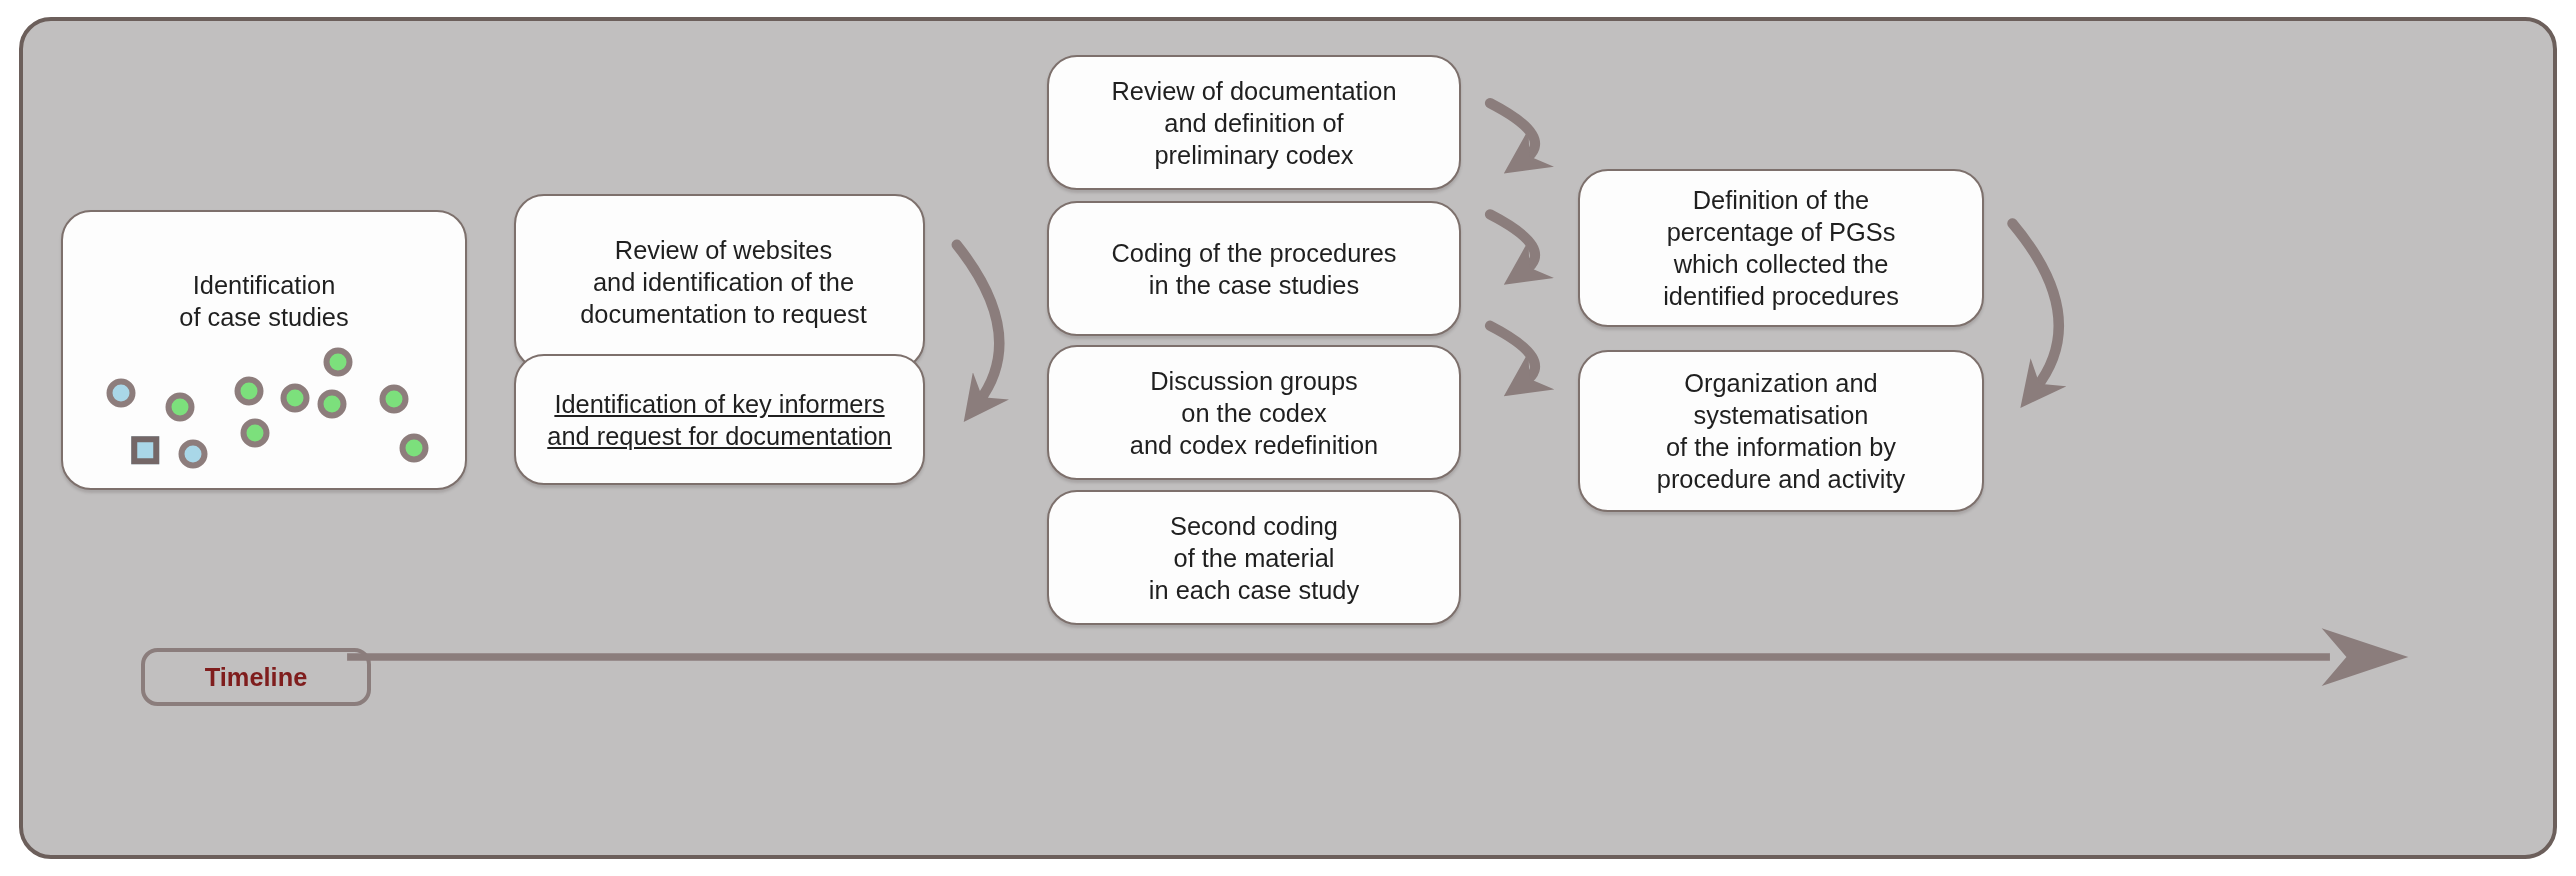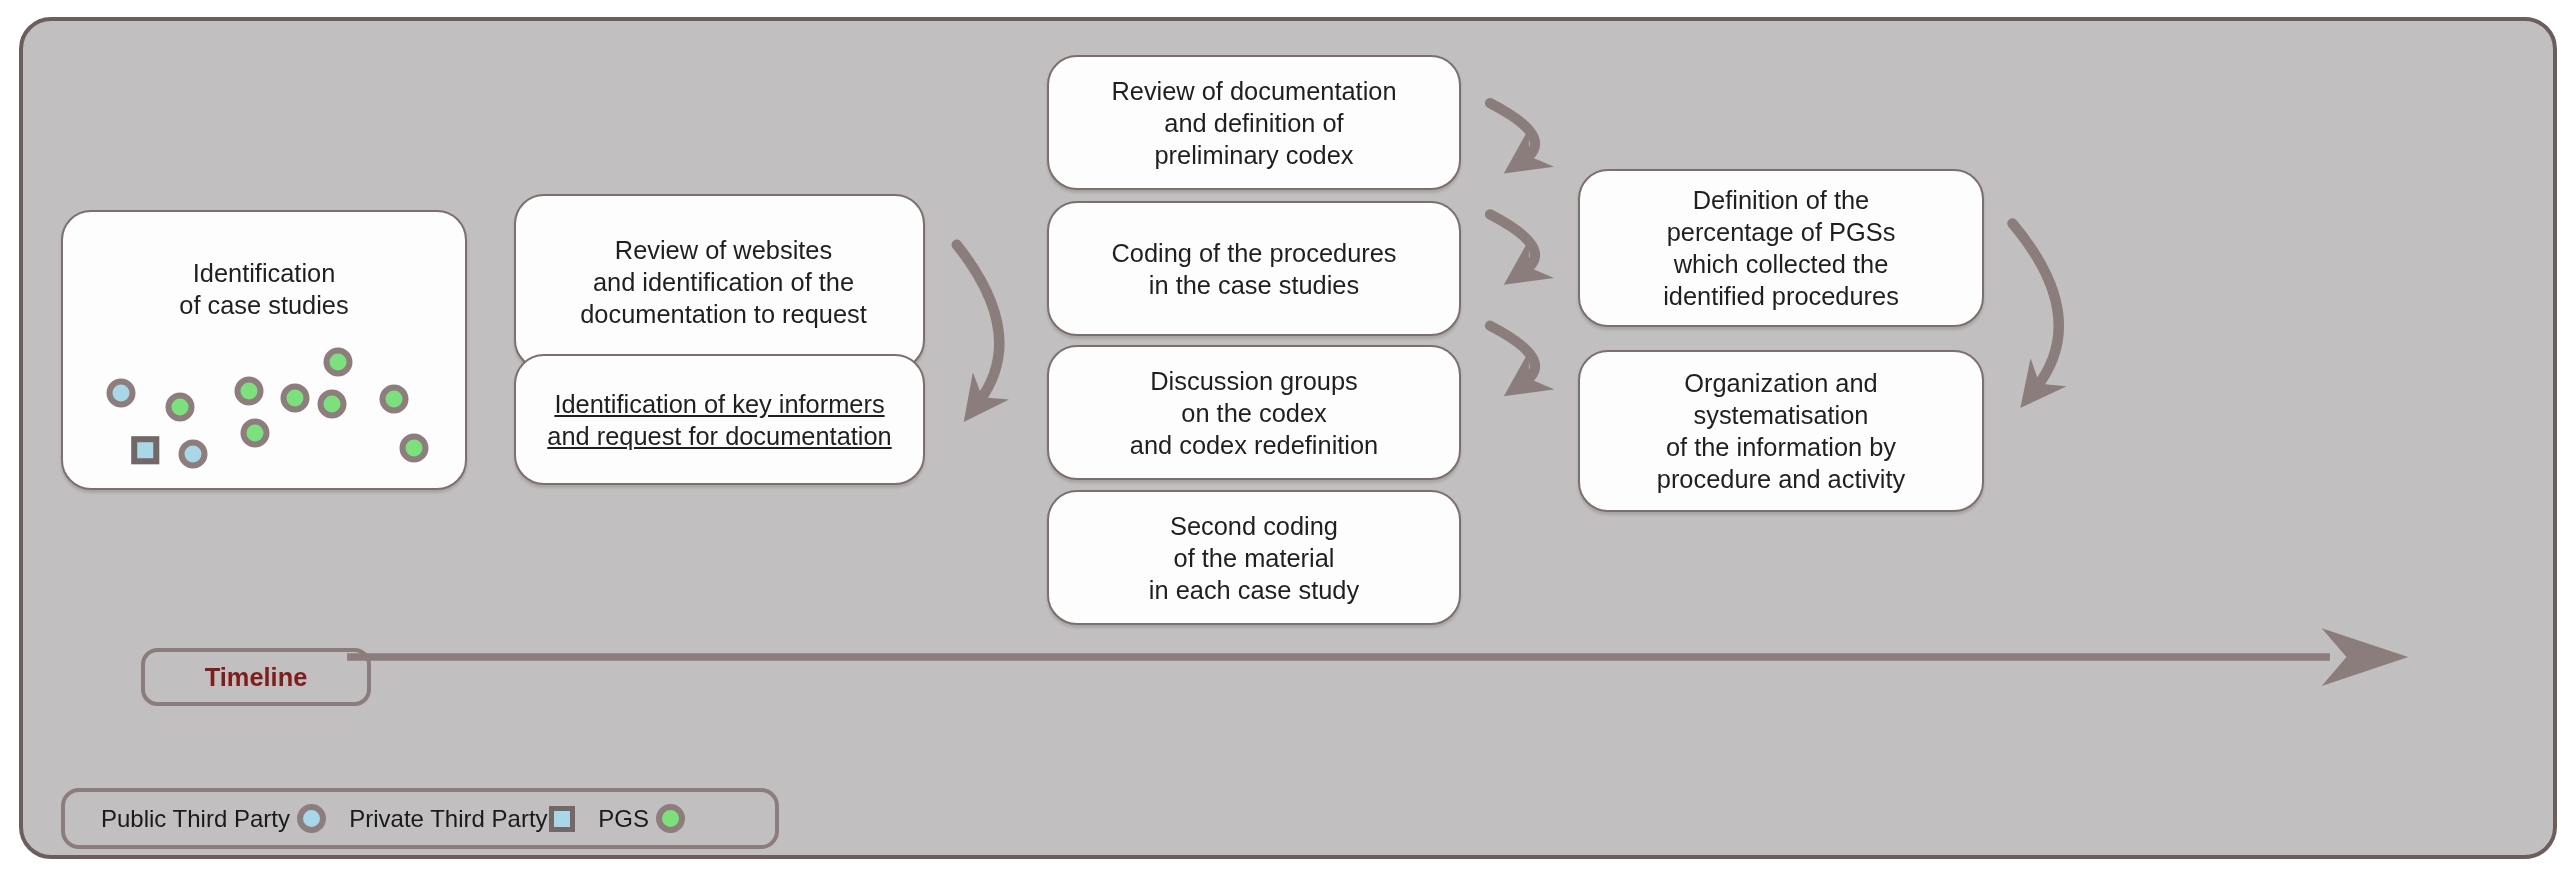--- a/index.html
+++ b/index.html
@@ -10,21 +10,21 @@
   #canvas{position:relative;width:2576px;height:877px;background:#ffffff;
           font-family:"Liberation Sans","DejaVu Sans",sans-serif;color:var(--text);}
   #panel{position:absolute;left:19px;top:17px;width:2538px;height:842px;box-sizing:border-box;
          background:var(--panel-bg);border:4.1px solid var(--panel-border);border-radius:32px;}
   .box{position:absolute;box-sizing:border-box;background:var(--box-bg);
        border:2.7px solid var(--box-border);border-radius:30px;
        display:flex;flex-direction:column;justify-content:center;align-items:center;
        text-align:center;font-size:25.4px;line-height:32px;
        box-shadow:0 2.1px 2.7px rgba(60,50,48,0.18);}
   .box .line{white-space:nowrap;}
-  #box-identification{justify-content:flex-start;padding-top:45px;}
+  #box-identification{justify-content:flex-start;padding-top:57px;}
   #scatter-layer{position:absolute;left:0;top:0;width:100%;height:100%;}
   .marker{position:absolute;box-sizing:border-box;transform:translate(-50%,-50%);}
   .marker.circle{width:29px;height:29px;border-radius:50%;border:6.9px solid var(--ring);}
   .marker.square{width:27.5px;height:27.5px;border:6.2px solid var(--sq-border);}
   .marker.blue{background:var(--blue);}
   .marker.green{background:var(--green);}
   #arrows-overlay{position:absolute;left:0;top:0;width:2576px;height:877px;pointer-events:none;}
   #timeline-box{position:absolute;left:118px;top:627px;width:230px;height:58px;box-sizing:border-box;
         border:4.1px solid var(--arrow);border-radius:16.5px;display:flex;align-items:center;justify-content:center;
         font-size:25.4px;font-weight:bold;color:#7f1d1d;}
@@ -104,34 +104,20 @@
       <div class="line">systematisation</div>
       <div class="line">of the information by</div>
       <div class="line">procedure and activity</div>
     </div>
 
 
     <div id="timeline-box">
       <span>Timeline</span>
     </div>
 
-    <div id="legend-box">
-      <div class="legend-item">
-        <span>Public Third Party</span>
-        <span class="legend-marker circle blue"></span>
-      </div>
-      <div class="legend-item">
-        <span>Private Third Party</span>
-        <span class="legend-marker square blue"></span>
-      </div>
-      <div class="legend-item">
-        <span>PGS</span>
-        <span class="legend-marker circle green"></span>
-      </div>
-    </div>
   </div>
 
   <svg id="arrows-overlay" viewBox="0 0 3748 1276" xmlns="http://www.w3.org/2000/svg">
     <defs>
       <marker id="ah" viewBox="0 0 10 10" refX="4.5" refY="5" markerWidth="4.4" markerHeight="4.4" orient="auto">
         <path d="M0,0 L10,5 L0,10 L3.2,5 Z" fill="#8b7d7c"></path>
       </marker>
     </defs>
 
     <path d="M 1392 356 Q 1497 488 1424 585" fill="none" stroke="#8b7d7c" stroke-width="15" stroke-linecap="round" marker-end="url(#ah)"></path>

